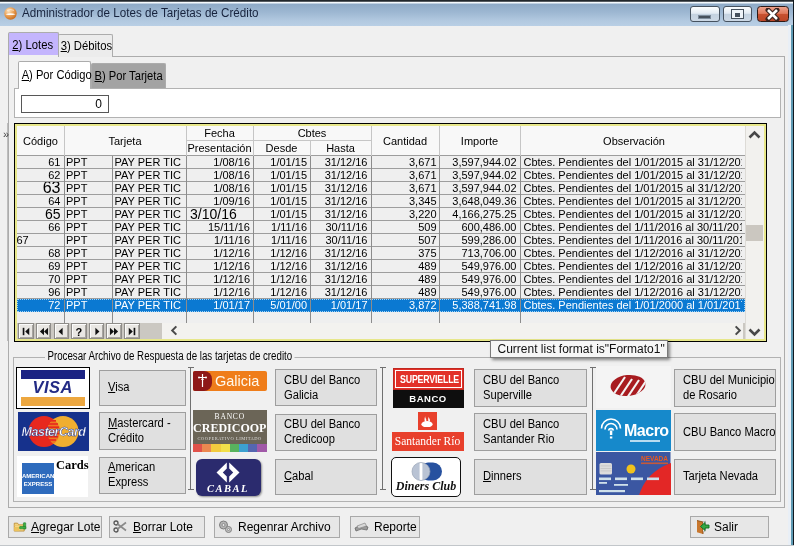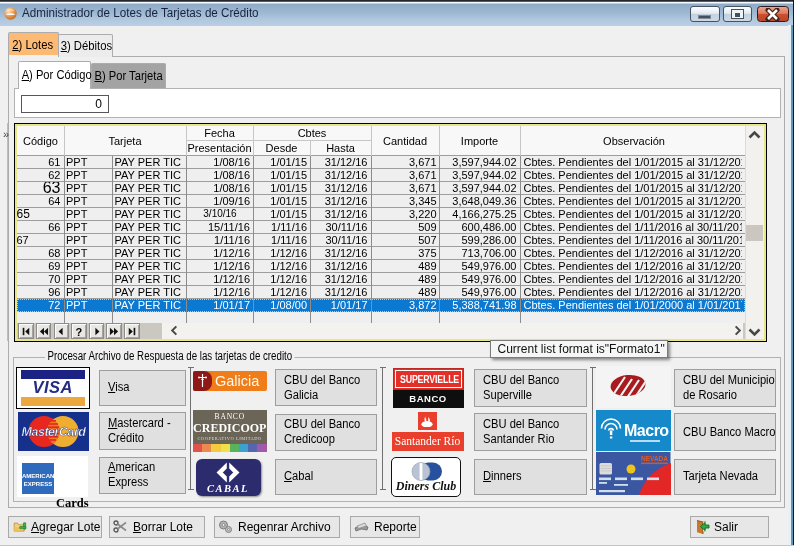--- a/index.html
+++ b/index.html
@@ -31,21 +31,21 @@
 <svg class="abs" style="left:765px;top:7.5px;" width="15" height="13" viewBox="0 0 15 13">
     <path d="M3 2 L12 11 M12 2 L3 11" stroke="#3a2420" stroke-width="5" stroke-linecap="round"></path>
     <path d="M3 2 L12 11 M12 2 L3 11" stroke="#fff" stroke-width="2.6"></path>
   </svg>
 <div class="abs" style="left:788px;top:25px;width:3px;height:521px;background:#e9eff6;"></div>
 <div class="abs" style="left:791px;top:25px;width:1.5px;height:521px;background:#5e9ab3;"></div>
 <div class="abs" style="left:792.5px;top:0px;width:1.5px;height:546px;background:#10181f;"></div>
 <div class="abs" style="left:0px;top:545px;width:794px;height:1px;background:#c2c6ca;"></div>
 <div class="abs" style="left:7.5px;top:56px;width:777px;height:452px;background:#f0f0f0;border:1px solid #acacac;"></div>
 <div class="abs" style="left:58px;top:34px;width:55px;height:23px;background:#ececec;border:1px solid #acacac;border-bottom:none;border-radius:2px 2px 0 0;font-size:12px;text-align:center;line-height:22px;"><span style="display:inline-block;transform:scaleX(0.94);"><u>3</u>) Débitos</span></div>
-<div class="abs" style="left:7.5px;top:32px;width:51px;height:25px;background:#fdba74;border:1px solid #acacac;border-bottom:none;border-radius:2px 2px 0 0;font-size:12px;text-align:center;line-height:24px;z-index:3;"><span style="display:inline-block;transform:scaleX(0.94);"><u>2</u>) Lotes</span></div>
+<div class="abs" style="left:7.5px;top:32px;width:51px;height:25px;background:#c4b5fd;border:1px solid #acacac;border-bottom:none;border-radius:2px 2px 0 0;font-size:12px;text-align:center;line-height:24px;z-index:3;"><span style="display:inline-block;transform:scaleX(0.94);"><u>2</u>) Lotes</span></div>
 <div class="abs" style="left:8.5px;top:55px;width:49px;height:3px;background:#f0f0f0;z-index:3;"></div>
 <div class="abs" style="left:14px;top:88px;width:767px;height:29.5px;background:#fff;border:1px solid #b2b2b2;"></div>
 <div class="abs" style="left:91px;top:63px;width:75px;height:25px;background:#a3a3a3;border:1px solid #acacac;border-bottom:none;border-radius:2px 2px 0 0;font-size:12px;text-align:center;line-height:24px;"><span style="display:inline-block;transform:scaleX(0.93);"><u>B</u>) Por Tarjeta</span></div>
 <div class="abs" style="left:18px;top:61px;width:73px;height:27px;background:#fff;border:1px solid #acacac;border-bottom:none;border-radius:2px 2px 0 0;font-size:12px;text-align:center;line-height:26px;z-index:3;"><span style="display:inline-block;transform:scaleX(0.93);"><u>A</u>) Por Código</span></div>
 <div class="abs" style="left:19px;top:87px;width:71px;height:3px;background:#fff;z-index:3;"></div>
 <div class="abs" style="left:21px;top:95px;width:88px;height:17.5px;background:#fff;border:1px solid #575757;font-size:12px;text-align:right;line-height:16px;padding-right:6px;">0</div>
 <div class="abs" style="left:7px;top:123px;width:1px;height:218px;background:#bdbdbd;"></div>
 <div class="abs" style="left:3px;top:128px;width:12px;height:12px;font-size:11px;color:#444;">»</div>
 <div class="abs" style="left:13.5px;top:123px;width:753.0px;height:219px;background:#000;"></div>
 <div class="abs" style="left:14.5px;top:124px;width:751.0px;height:217px;background:#e7e78a;"></div>
@@ -102,24 +102,24 @@
 <div class="abs" style="left:16.5px;top:194.88px;width:44px;height:12.96px;font-size:11px;line-height:12.96px;text-align:right;color:#000;overflow:hidden;white-space:nowrap;">64</div>
 <div class="abs" style="left:66px;top:194.88px;width:42px;height:12.96px;font-size:11px;line-height:12.96px;text-align:left;color:#000;overflow:hidden;white-space:nowrap;">PPT</div>
 <div class="abs" style="left:114.5px;top:194.88px;width:70px;height:12.96px;font-size:11px;line-height:12.96px;text-align:left;color:#000;overflow:hidden;white-space:nowrap;">PAY PER TIC</div>
 <div class="abs" style="left:190px;top:194.88px;width:60px;height:12.96px;font-size:11px;line-height:12.96px;text-align:right;color:#000;overflow:hidden;white-space:nowrap;">1/09/16</div>
 <div class="abs" style="left:253px;top:194.88px;width:54px;height:12.96px;font-size:11px;line-height:12.96px;text-align:right;color:#000;overflow:hidden;white-space:nowrap;">1/01/15</div>
 <div class="abs" style="left:311px;top:194.88px;width:56.5px;height:12.96px;font-size:11px;line-height:12.96px;text-align:right;color:#000;overflow:hidden;white-space:nowrap;">31/12/16</div>
 <div class="abs" style="left:374px;top:194.88px;width:62.5px;height:12.96px;font-size:11px;line-height:12.96px;text-align:right;color:#000;overflow:hidden;white-space:nowrap;">3,345</div>
 <div class="abs" style="left:439px;top:194.88px;width:77.5px;height:12.96px;font-size:11px;line-height:12.96px;text-align:right;color:#000;overflow:hidden;white-space:nowrap;">3,648,049.36</div>
 <div class="abs" style="left:523.5px;top:194.88px;width:218px;height:12.96px;font-size:11px;line-height:12.96px;text-align:left;color:#000;overflow:hidden;white-space:nowrap;">Cbtes. Pendientes del  1/01/2015 al 31/12/2016</div>
 <div class="abs" style="left:16.5px;top:207.04px;width:728px;height:1px;background:#9d9d9d;"></div>
-<div class="abs" style="left:16.5px;top:207.84px;width:44px;height:12.96px;font-size:12px;line-height:12.96px;color:#000;overflow:hidden;white-space:nowrap;">65</div>
+<div class="abs" style="left:16.5px;top:207.84px;width:44px;height:12.96px;font-size:14px;line-height:12.96px;text-align:right;color:#000;overflow:hidden;white-space:nowrap;">65</div>
 <div class="abs" style="left:66px;top:207.84px;width:42px;height:12.96px;font-size:11px;line-height:12.96px;text-align:left;color:#000;overflow:hidden;white-space:nowrap;">PPT</div>
 <div class="abs" style="left:114.5px;top:207.84px;width:70px;height:12.96px;font-size:11px;line-height:12.96px;text-align:left;color:#000;overflow:hidden;white-space:nowrap;">PAY PER TIC</div>
-<div class="abs" style="left:190px;top:207.84px;width:60px;height:12.96px;font-size:10px;line-height:12.96px;text-align:center;color:#000;overflow:hidden;white-space:nowrap;">3/10/16</div>
+<div class="abs" style="left:190px;top:207.84px;width:60px;height:12.96px;font-size:14px;line-height:12.96px;text-align:left;color:#000;overflow:hidden;white-space:nowrap;">3/10/16</div>
 <div class="abs" style="left:253px;top:207.84px;width:54px;height:12.96px;font-size:11px;line-height:12.96px;text-align:right;color:#000;overflow:hidden;white-space:nowrap;">1/01/15</div>
 <div class="abs" style="left:311px;top:207.84px;width:56.5px;height:12.96px;font-size:11px;line-height:12.96px;text-align:right;color:#000;overflow:hidden;white-space:nowrap;">31/12/16</div>
 <div class="abs" style="left:374px;top:207.84px;width:62.5px;height:12.96px;font-size:11px;line-height:12.96px;text-align:right;color:#000;overflow:hidden;white-space:nowrap;">3,220</div>
 <div class="abs" style="left:439px;top:207.84px;width:77.5px;height:12.96px;font-size:11px;line-height:12.96px;text-align:right;color:#000;overflow:hidden;white-space:nowrap;">4,166,275.25</div>
 <div class="abs" style="left:523.5px;top:207.84px;width:218px;height:12.96px;font-size:11px;line-height:12.96px;text-align:left;color:#000;overflow:hidden;white-space:nowrap;">Cbtes. Pendientes del  1/01/2015 al 31/12/2016</div>
 <div class="abs" style="left:16.5px;top:220.0px;width:728px;height:1px;background:#9d9d9d;"></div>
 <div class="abs" style="left:16.5px;top:220.8px;width:44px;height:12.96px;font-size:11px;line-height:12.96px;text-align:right;color:#000;overflow:hidden;white-space:nowrap;">66</div>
 <div class="abs" style="left:66px;top:220.8px;width:42px;height:12.96px;font-size:11px;line-height:12.96px;text-align:left;color:#000;overflow:hidden;white-space:nowrap;">PPT</div>
 <div class="abs" style="left:114.5px;top:220.8px;width:70px;height:12.96px;font-size:11px;line-height:12.96px;text-align:left;color:#000;overflow:hidden;white-space:nowrap;">PAY PER TIC</div>
 <div class="abs" style="left:190px;top:220.8px;width:60px;height:12.96px;font-size:11px;line-height:12.96px;text-align:right;color:#000;overflow:hidden;white-space:nowrap;">15/11/16</div>
@@ -177,21 +177,21 @@
 <div class="abs" style="left:311px;top:285.6px;width:56.5px;height:12.96px;font-size:11px;line-height:12.96px;text-align:right;color:#000;overflow:hidden;white-space:nowrap;">31/12/16</div>
 <div class="abs" style="left:374px;top:285.6px;width:62.5px;height:12.96px;font-size:11px;line-height:12.96px;text-align:right;color:#000;overflow:hidden;white-space:nowrap;">489</div>
 <div class="abs" style="left:439px;top:285.6px;width:77.5px;height:12.96px;font-size:11px;line-height:12.96px;text-align:right;color:#000;overflow:hidden;white-space:nowrap;">549,976.00</div>
 <div class="abs" style="left:523.5px;top:285.6px;width:218px;height:12.96px;font-size:11px;line-height:12.96px;text-align:left;color:#000;overflow:hidden;white-space:nowrap;">Cbtes. Pendientes del  1/12/2016 al 31/12/2016</div>
 <div class="abs" style="left:16.5px;top:297.76px;width:728px;height:1px;background:#9d9d9d;"></div>
 <div class="abs" style="left:16.5px;top:298.56px;width:728px;height:12.96px;background:#0b79d2;outline:1px dotted #9fd2f5;outline-offset:-1.5px;"></div>
 <div class="abs" style="left:16.5px;top:298.56px;width:44px;height:12.96px;font-size:11px;line-height:12.96px;text-align:right;color:#fff;overflow:hidden;white-space:nowrap;">72</div>
 <div class="abs" style="left:66px;top:298.56px;width:42px;height:12.96px;font-size:11px;line-height:12.96px;text-align:left;color:#fff;overflow:hidden;white-space:nowrap;">PPT</div>
 <div class="abs" style="left:114.5px;top:298.56px;width:70px;height:12.96px;font-size:11px;line-height:12.96px;text-align:left;color:#fff;overflow:hidden;white-space:nowrap;">PAY PER TIC</div>
 <div class="abs" style="left:190px;top:298.56px;width:60px;height:12.96px;font-size:11px;line-height:12.96px;text-align:right;color:#fff;overflow:hidden;white-space:nowrap;">1/01/17</div>
-<div class="abs" style="left:253px;top:298.56px;width:54px;height:12.96px;font-size:11px;line-height:12.96px;text-align:right;color:#fff;overflow:hidden;white-space:nowrap;">1/08/00</div>
+<div class="abs" style="left:253px;top:298.56px;width:54px;height:12.96px;font-size:11px;line-height:12.96px;text-align:right;color:#fff;overflow:hidden;white-space:nowrap;">5/01/00</div>
 <div class="abs" style="left:311px;top:298.56px;width:56.5px;height:12.96px;font-size:11px;line-height:12.96px;text-align:right;color:#fff;overflow:hidden;white-space:nowrap;">1/01/17</div>
 <div class="abs" style="left:374px;top:298.56px;width:62.5px;height:12.96px;font-size:11px;line-height:12.96px;text-align:right;color:#fff;overflow:hidden;white-space:nowrap;">3,872</div>
 <div class="abs" style="left:439px;top:298.56px;width:77.5px;height:12.96px;font-size:11px;line-height:12.96px;text-align:right;color:#fff;overflow:hidden;white-space:nowrap;">5,388,741.98</div>
 <div class="abs" style="left:523.5px;top:298.56px;width:218px;height:12.96px;font-size:11px;line-height:12.96px;text-align:left;color:#fff;overflow:hidden;white-space:nowrap;">Cbtes. Pendientes del  1/01/2000 al  1/01/2017</div>
 <div class="abs" style="left:63.7px;top:156px;width:1px;height:166.5px;background:#8c8c8c;"></div>
 <div class="abs" style="left:112px;top:156px;width:1px;height:166.5px;background:#8c8c8c;"></div>
 <div class="abs" style="left:186px;top:156px;width:1px;height:166.5px;background:#8c8c8c;"></div>
 <div class="abs" style="left:253px;top:156px;width:1px;height:166.5px;background:#8c8c8c;"></div>
 <div class="abs" style="left:310px;top:156px;width:1px;height:166.5px;background:#8c8c8c;"></div>
 <div class="abs" style="left:371px;top:156px;width:1px;height:166.5px;background:#8c8c8c;"></div>
@@ -300,21 +300,21 @@
       <rect x="28.4" y="20.8" width="12.8" height="1.6"></rect>
       <rect x="29" y="24" width="11" height="1.6"></rect>
       <rect x="30" y="27.2" width="8" height="1.6"></rect>
 </g>
 <text x="35.5" y="24" text-anchor="middle" font-family="Liberation Sans, sans-serif" font-size="12.5" font-weight="bold" font-style="italic" fill="#fff" stroke="#16318c" stroke-width="0.4" letter-spacing="-0.5">MasterCard</text>
 </svg>
 <div class="abs" style="left:16.5px;top:456px;width:71px;height:40.5px;background:#fff;"></div>
 <div class="abs" style="left:22px;top:462.5px;width:32px;height:31px;background:#2e6bbd;"></div>
 <div class="abs" style="left:22px;top:473px;width:32px;height:6px;font-size:6px;font-weight:bold;color:#fff;text-align:center;overflow:hidden;line-height:6px;">AMERICAN</div>
 <div class="abs" style="left:22px;top:481px;width:32px;height:6px;font-size:6px;font-weight:bold;color:#fff;text-align:center;overflow:hidden;line-height:6px;">EXPRESS</div>
-<div class="abs" style="left:56px;top:496px;width:32px;height:14px;font-family:'Liberation Serif',serif;font-size:12.5px;font-weight:bold;color:#000;">Cards</div>
+<div class="abs" style="left:56px;top:458px;width:32px;height:14px;font-family:'Liberation Serif',serif;font-size:12.5px;font-weight:bold;color:#000;">Cards</div>
 <div class="abs" style="left:192.5px;top:370.5px;width:74px;height:20.5px;background:#ef7d1a;border-radius:2px;"></div>
 <div class="abs" style="left:192.5px;top:370.5px;width:19.5px;height:20.5px;background:#8e1818;border-radius:2px 8px 8px 2px;"></div>
 <svg class="abs" style="left:196px;top:373px;" width="13" height="15" viewBox="0 0 13 15">
 <path d="M6.5 1 L6.5 14" stroke="#fff" stroke-width="1.2"></path>
 <path d="M3 4.5 L10 4.5" stroke="#fff" stroke-width="1"></path>
 <circle cx="3" cy="4.5" r="1" fill="#fff"></circle>
     <circle cx="10" cy="4.5" r="1" fill="#fff"></circle>
 <path d="M5 6 Q6.5 8 8 6" stroke="#fff" stroke-width="0.8" fill="none"></path>
 </svg>
 <div class="abs" style="left:215px;top:371px;width:50px;height:20px;font-size:14.5px;color:#fff8ec;line-height:20px;">Galicia</div>

